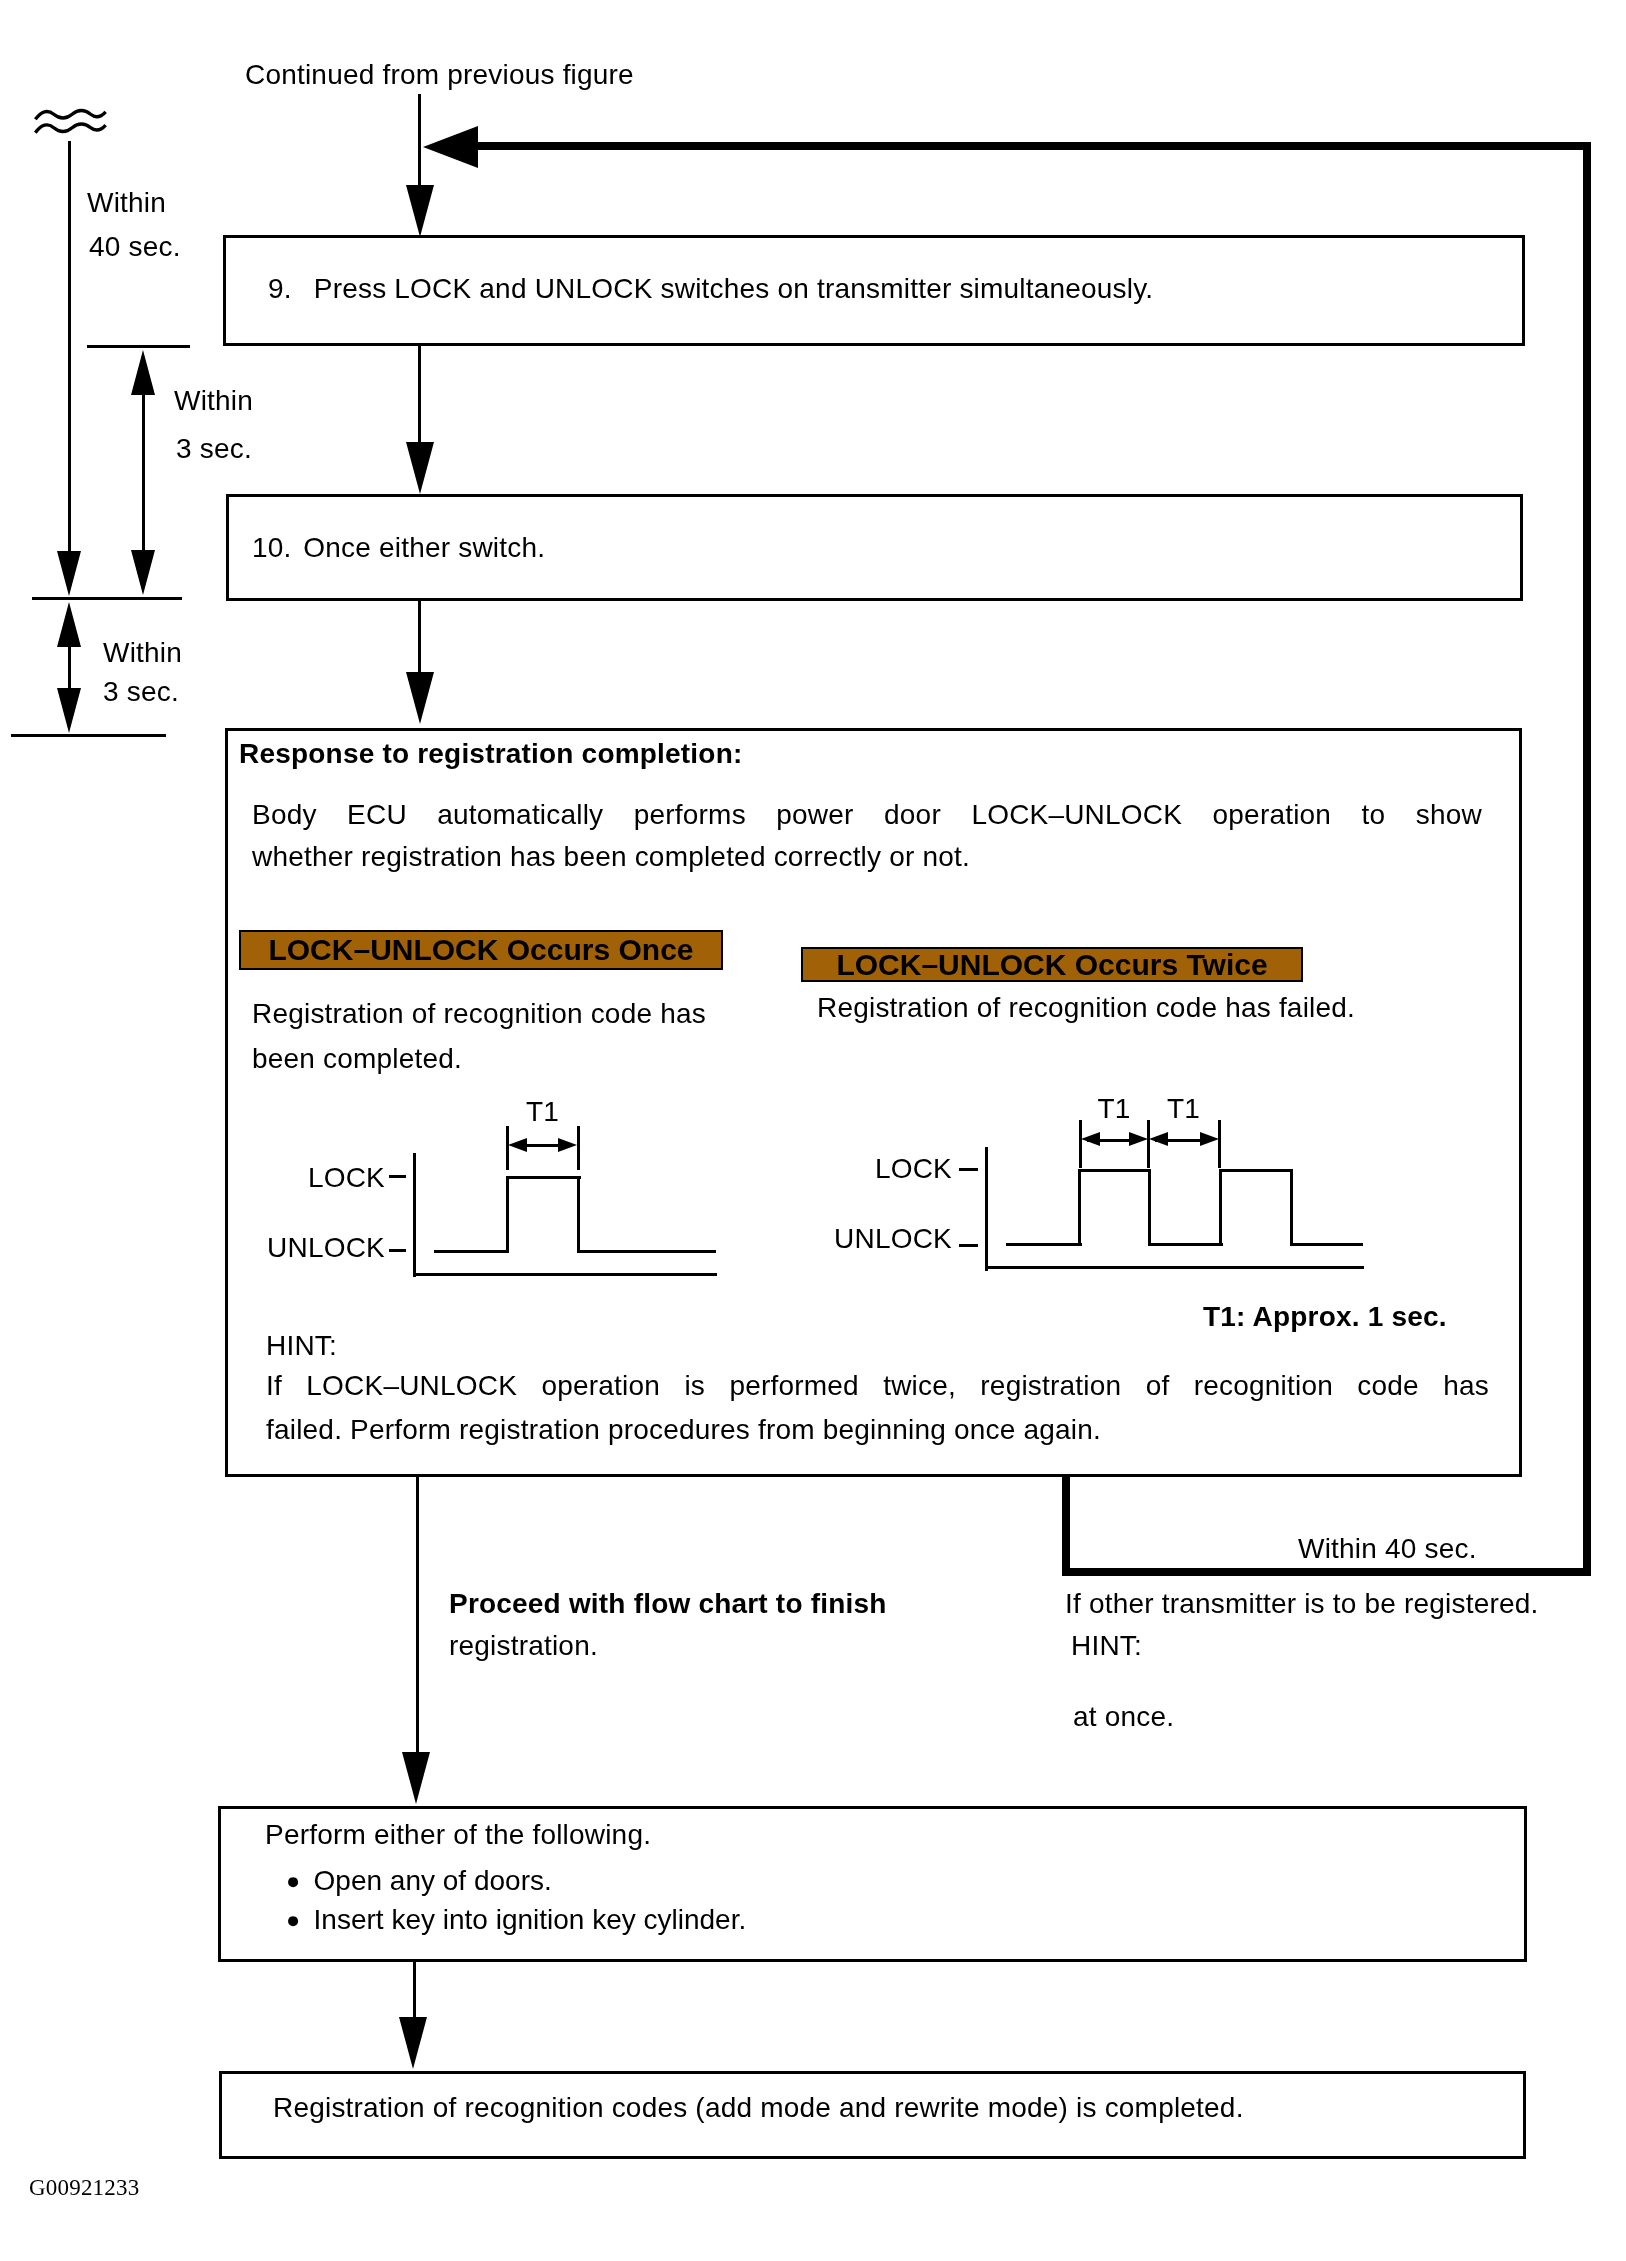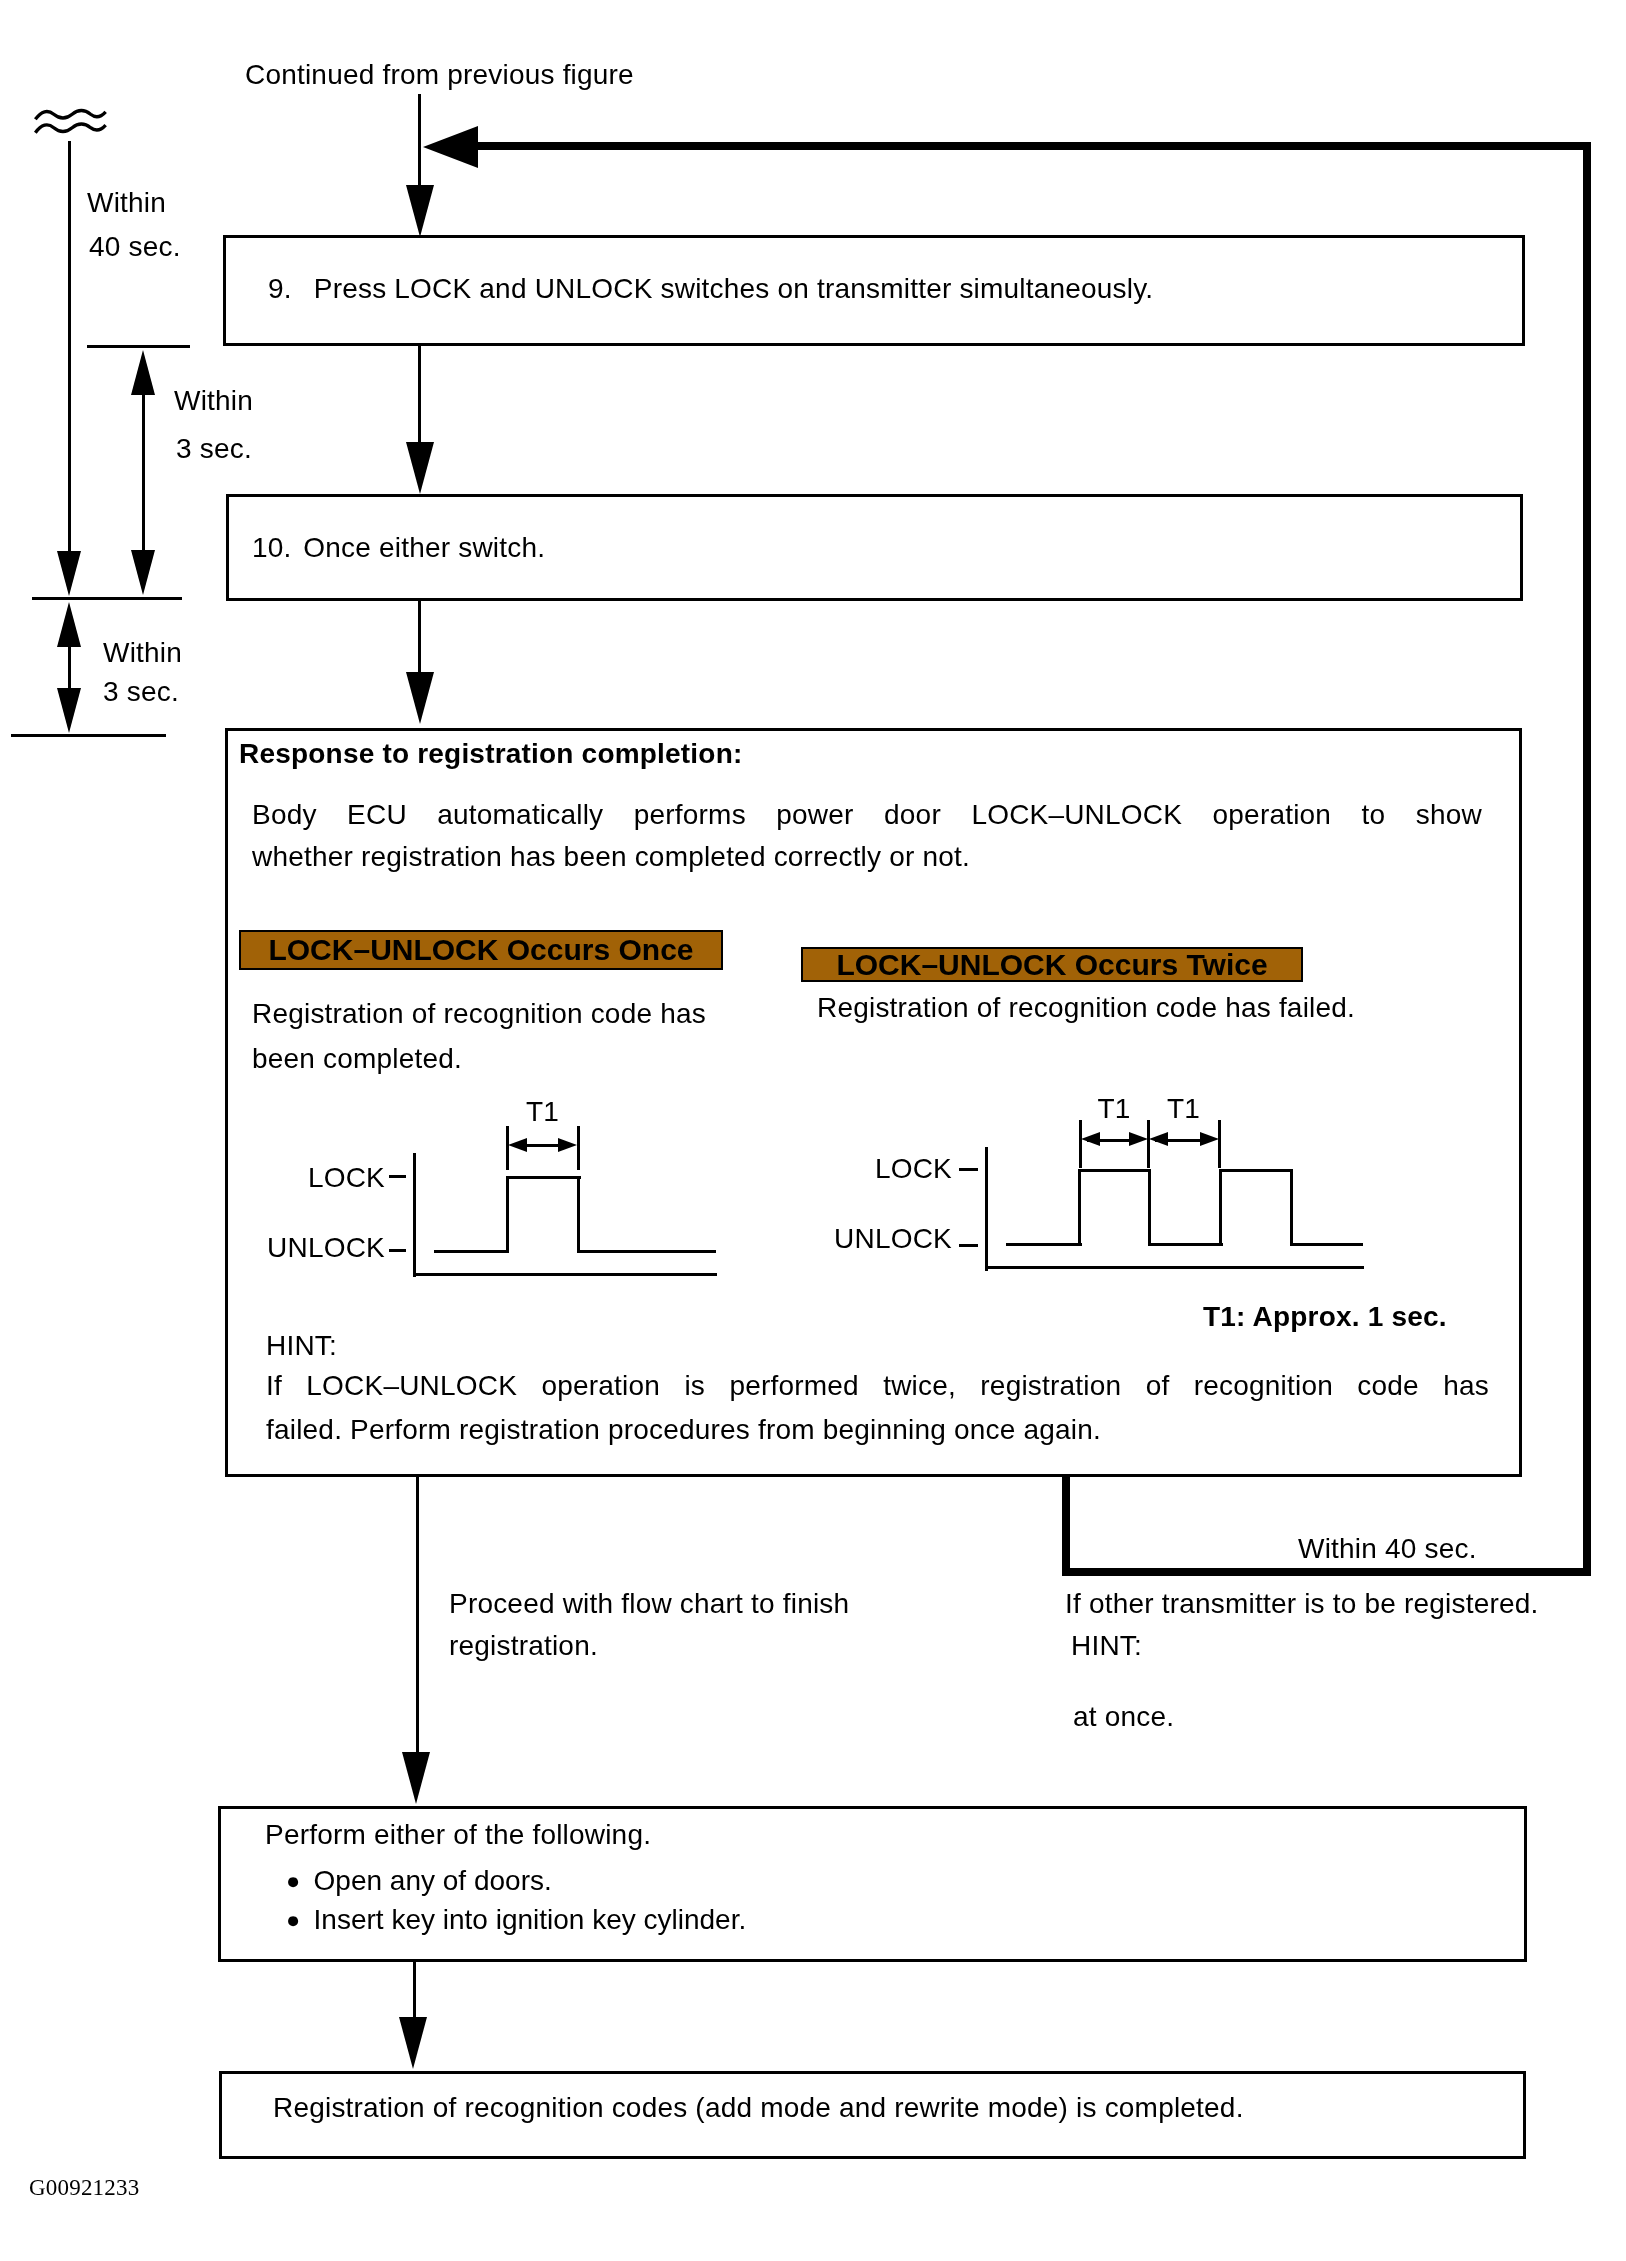--- a/index.html
+++ b/index.html
@@ -146,21 +146,21 @@
   <div class="h" style="left:985px;top:1266px;width:379px;height:3.4px;"></div>
 
   <div class="t b" style="left:1203px;top:1301px;">T1: Approx. 1 sec.</div>
 
   <div class="t" style="left:266px;top:1330px;">HINT:</div>
   <div class="t just" style="left:266px;top:1370px;width:1223px;">If LOCK–UNLOCK operation is performed twice, registration of recognition code has</div>
   <div class="t" style="left:266px;top:1414px;">failed. Perform registration procedures from beginning once again.</div>
 
   <div class="v" style="left:416px;top:1476px;width:3.4px;height:277px;"></div>
   <div class="ah ah-down" style="left:402px;top:1752px;"></div>
-  <div class="t" style="left:449px;top:1588px;">Proceed with flow chart to finish</div>
+  <div class="t" style="left:449px;top:1588px;font-weight:bold;">Proceed with flow chart to finish</div>
   <div class="t" style="left:449px;top:1630px;">registration.</div>
 
   <div class="t" style="left:1298px;top:1533px;">Within 40 sec.</div>
   <div class="t" style="left:1065px;top:1588px;">If other transmitter is to be registered.</div>
   <div class="t" style="left:1071px;top:1630px;">HINT:</div>
   <div class="t" style="left:1073px;top:1701px;">at once.</div>
 
   <div class="box" style="left:218px;top:1806px;width:1309px;height:156px;"></div>
   <div class="t" style="left:265px;top:1819px;">Perform either of the following.</div>
   <div class="bulletrow" style="left:286px;top:1865px;">

